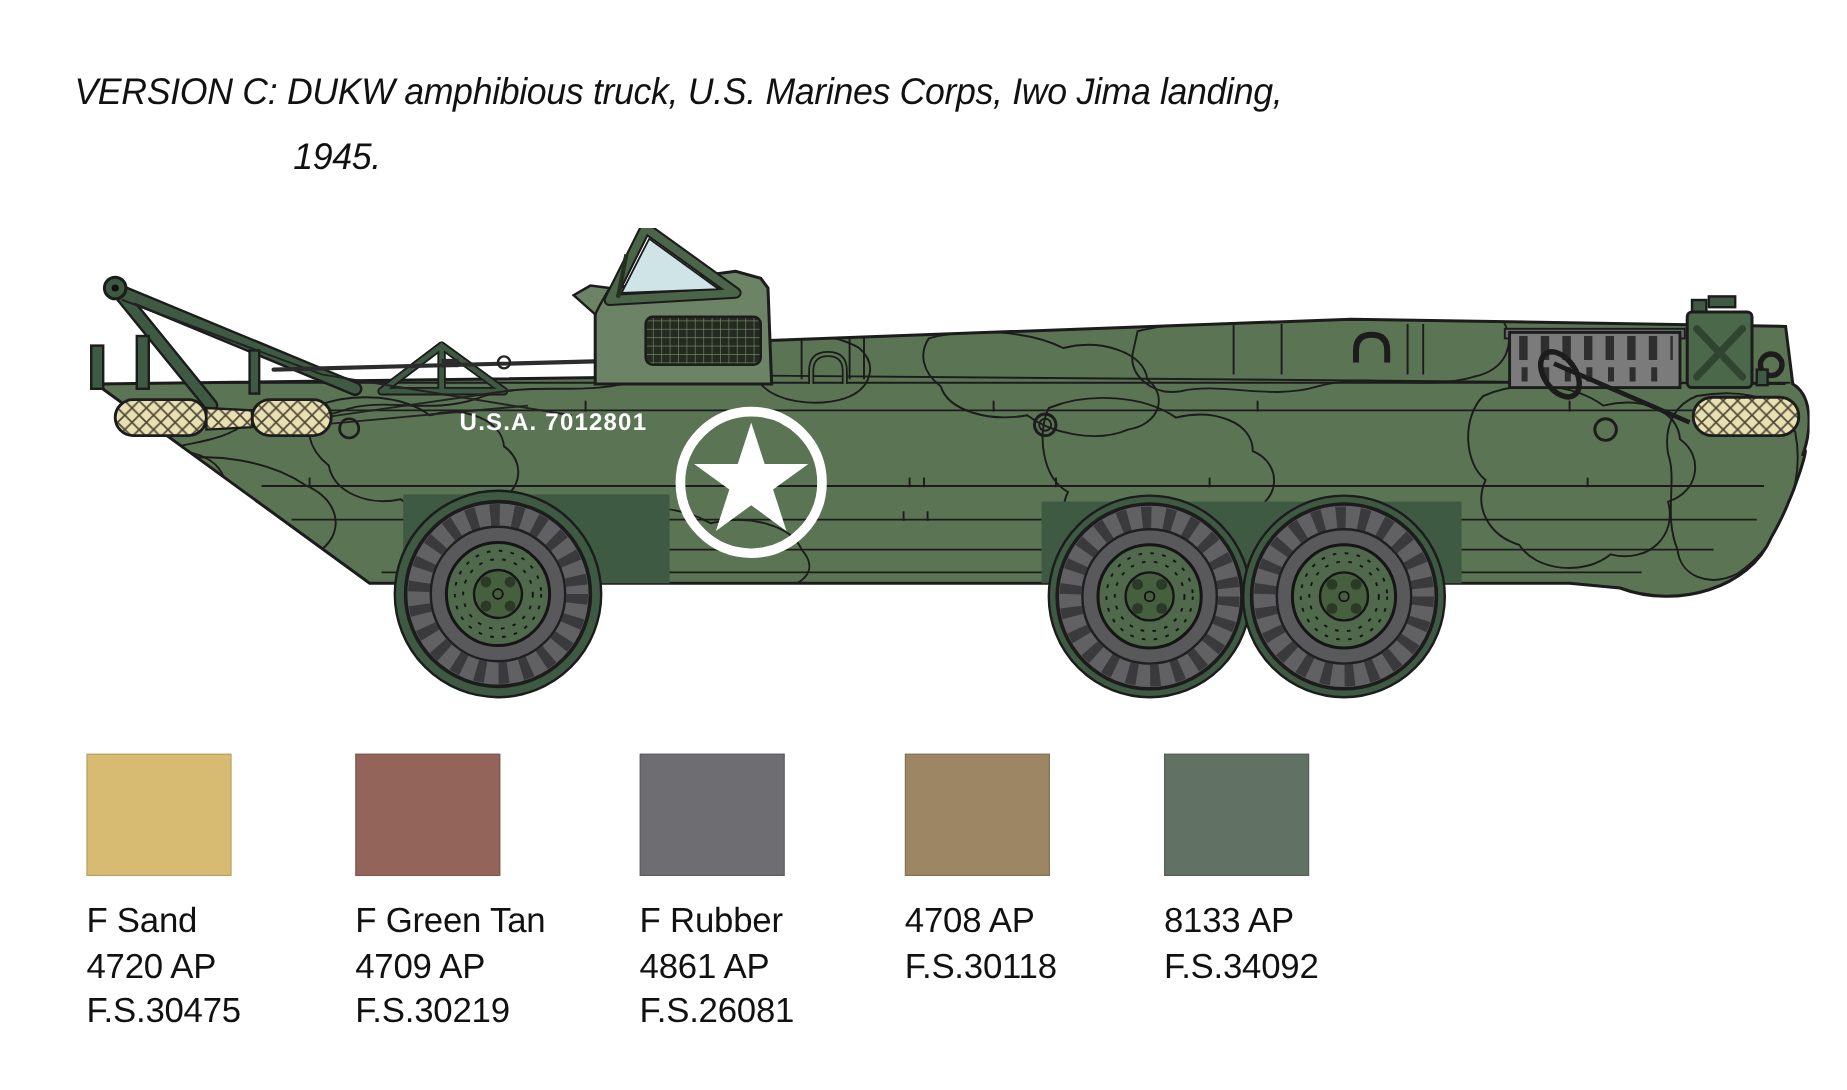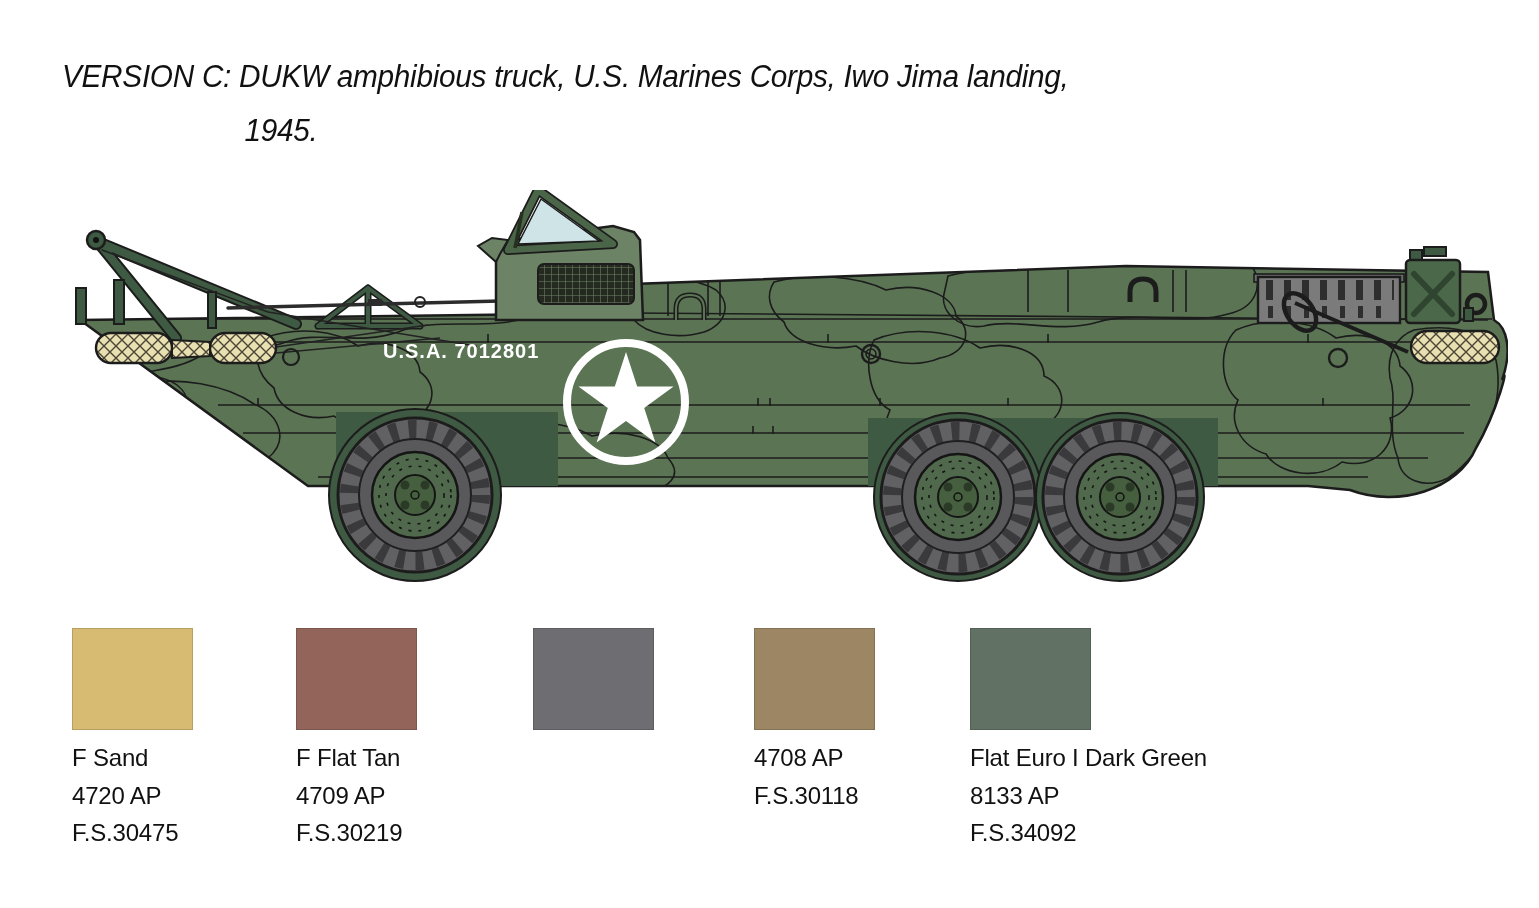--- a/index.html
+++ b/index.html
@@ -11,21 +11,21 @@
     --line_black:#1c1c1c;
   }
   *{box-sizing:border-box;margin:0;padding:0}
   html,body{width:1539px;height:908px}
   body{position:relative;background:var(--page_bg);font-family:"Liberation Sans",sans-serif;overflow:hidden;color:var(--text_black)}
   .title{position:absolute;left:62px;top:50px;font-style:italic;font-size:31px;line-height:54px;letter-spacing:-0.3px;transform:scaleX(0.96);transform-origin:left top;white-space:nowrap}
   .title .t2{margin-left:190px}
   .vehicle-wrap{position:absolute;left:68px;top:190px;width:1440px;height:400px}
   .swatch-block{position:absolute;top:628px}
   .chip{width:121px;height:102px;border:1px solid rgba(0,0,0,.15)}
-  .lbl{margin-top:9px;font-size:24px;line-height:37.5px;white-space:nowrap;letter-spacing:-0.2px}
+  .lbl{margin-top:20px;font-size:29px;line-height:37.5px;white-space:nowrap;letter-spacing:-0.2px}
   .s1{left:72px}.s2{left:296px}.s3{left:533px}.s4{left:754px}.s5{left:970px}
 
   
   .f-green{fill:var(--body_green)} .f-cab{fill:var(--cab_green)} .f-dark{fill:var(--dark_green)}
   .f-brown{fill:var(--camo_brown)} .f-sand{fill:var(--camo_sand)}
   .ol{stroke:var(--line_black)} .thin{stroke:var(--line_black);stroke-width:1.6;fill:none}
   .white{fill:var(--marking_white)}
 </style>
 </head>
 <body>
@@ -202,36 +202,40 @@
     <div class="chip" style="background: rgb(216, 187, 114);"></div>
     <div class="lbl">
       <div>F Sand</div>
       <div>4720 AP</div>
       <div>F.S.30475</div>
     </div>
   </div>
   <div class="swatch-block s2">
     <div class="chip" style="background: rgb(147, 101, 90);"></div>
     <div class="lbl">
-      <div>F Flat Tan</div>
+      <div>F Green Tan</div>
       <div>4709 AP</div>
       <div>F.S.30219</div>
     </div>
   </div>
   <div class="swatch-block s3">
     <div class="chip" style="background: rgb(110, 109, 114);"></div>
+    <div class="lbl">
+      <div>F Rubber</div>
+      <div>4861 AP</div>
+      <div>F.S.26081</div>
+    </div>
   </div>
   <div class="swatch-block s4">
     <div class="chip" style="background: rgb(156, 134, 99);"></div>
     <div class="lbl">
       <div>4708 AP</div>
       <div>F.S.30118</div>
     </div>
   </div>
   <div class="swatch-block s5">
     <div class="chip" style="background: rgb(97, 113, 100);"></div>
     <div class="lbl">
-      <div>Flat Euro I Dark Green</div>
       <div>8133 AP</div>
       <div>F.S.34092</div>
     </div>
   </div>
 </div>
 
 </body></html>

